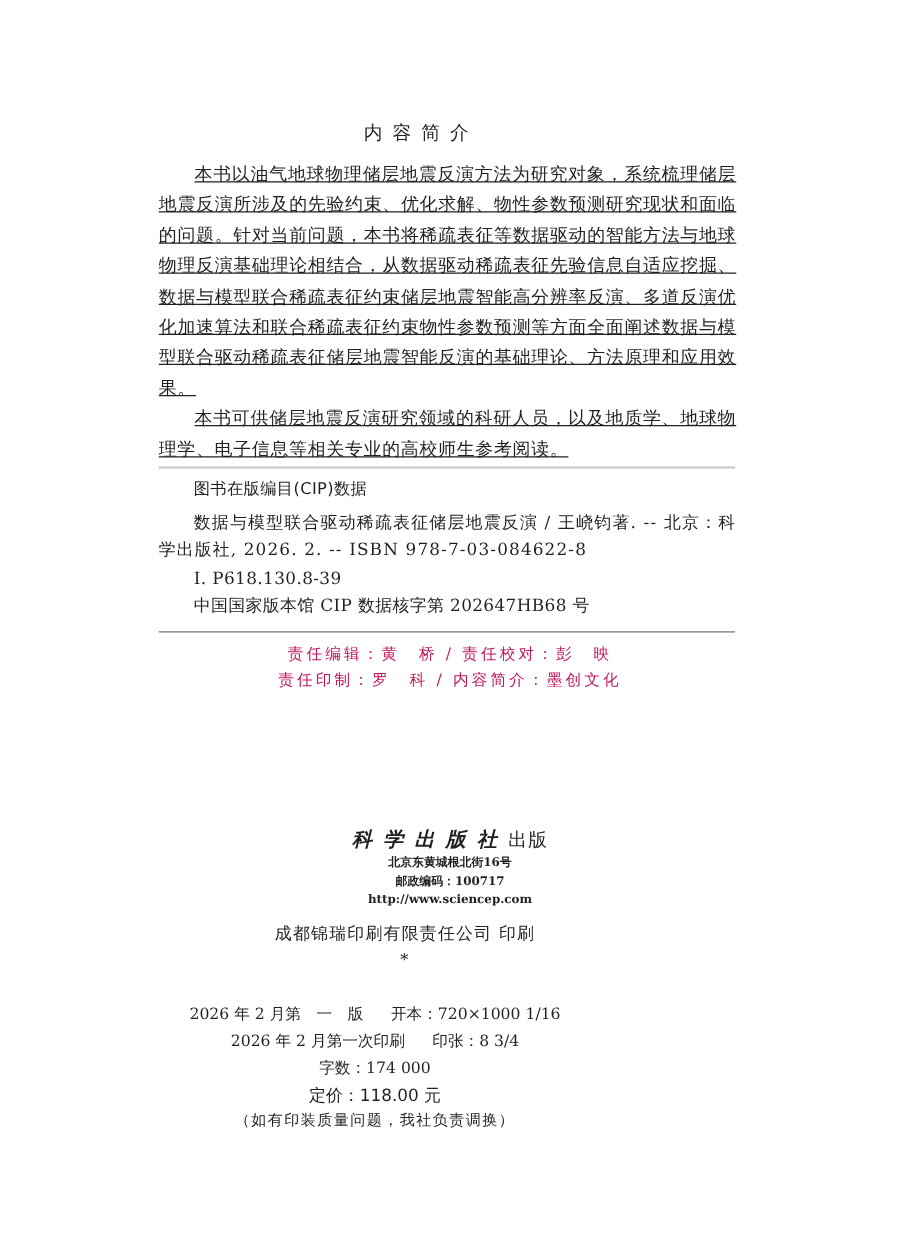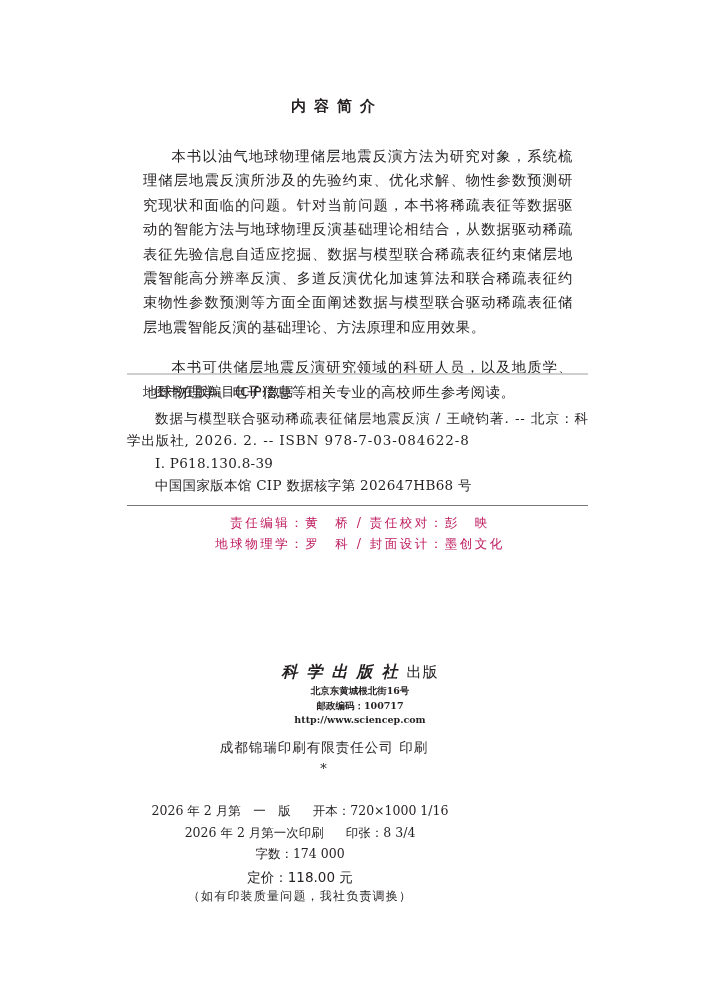--- a/index.html
+++ b/index.html
@@ -19,40 +19,41 @@
       position: absolute;
       left: 0; top: 0;
       width: 720px; height: 1000px;
     }
     .intro-title {
       position: absolute;
       left: 0; width: 655px;
       top: 97px;
       text-align: center;
       font-family: "DejaVu Sans", "Liberation Sans", sans-serif;
-      font-weight: bold;
+      font-weight: normal;
       font-size: 15px;
       letter-spacing: 8px;
       padding-left: 19px;
       box-sizing: border-box;
     }
     .intro-body {
       position: absolute;
       left: 127px;
       top: 128px;
       width: 462px;
       font-size: 14.3px;
       line-height: 24.4px;
       text-align: justify;
       text-align-last: left;
       letter-spacing: 0.6px;
     }
     .intro-body p {
-      margin: 16px;
+      margin: 0;
       text-indent: 2em;
+      text-decoration: underline;
     }
     .divider-top {
       position: absolute;
       left: 127px;
       width: 461px;
       top: 373px;
       height: 2px;
       background: #cfcfcf;
     }
     .cip-block {
@@ -179,21 +180,21 @@
     <div class="cip-heading">图书在版编目(CIP)数据</div>
     <p class="cip-line desc">数据与模型联合驱动稀疏表征储层地震反演 / 王峣钧著. -- 北京：科学出版社, 2026. 2. -- ISBN 978-7-03-084622-8</p>
     <p class="cip-line indent">Ⅰ. P618.130.8-39</p>
     <p class="cip-line indent">中国国家版本馆 CIP 数据核字第 202647HB68 号</p>
   </div>
 
   <div class="divider-bottom"></div>
 
   <div class="staff">
     <div>责任编辑：黄　桥 / 责任校对：彭　映</div>
-    <div>地球物理学：罗　科 / 封面设计：墨创文化</div>
+    <div>责任印制：罗　科 / 内容简介：墨创文化</div>
   </div>
 
   <div class="publisher">
     <div class="pub-logo">
       <span>科学出版社</span><span class="pub-suffix">出版</span>
     </div>
     <div class="pub-small">北京东黄城根北街16号</div>
     <div class="pub-small">邮政编码：100717</div>
     <div class="pub-small">http://www.sciencep.com</div>
   </div>

